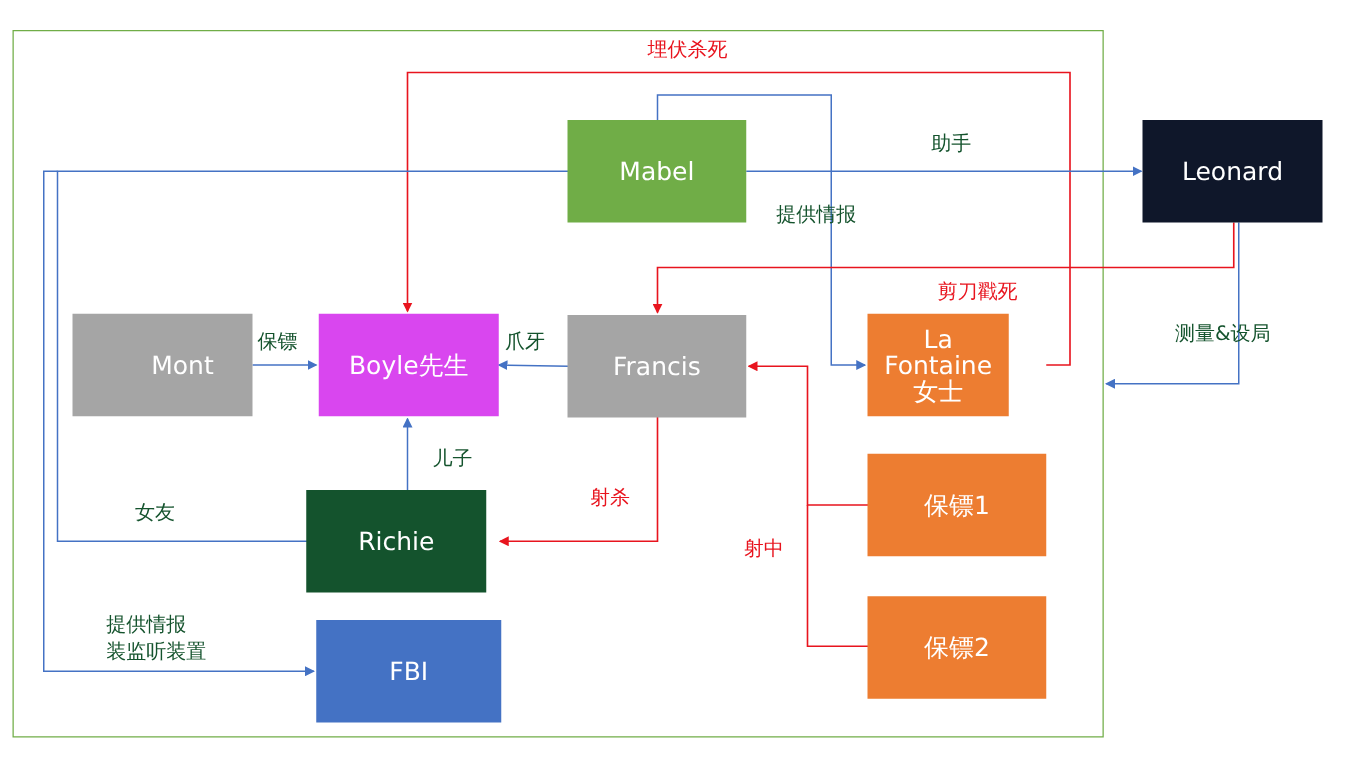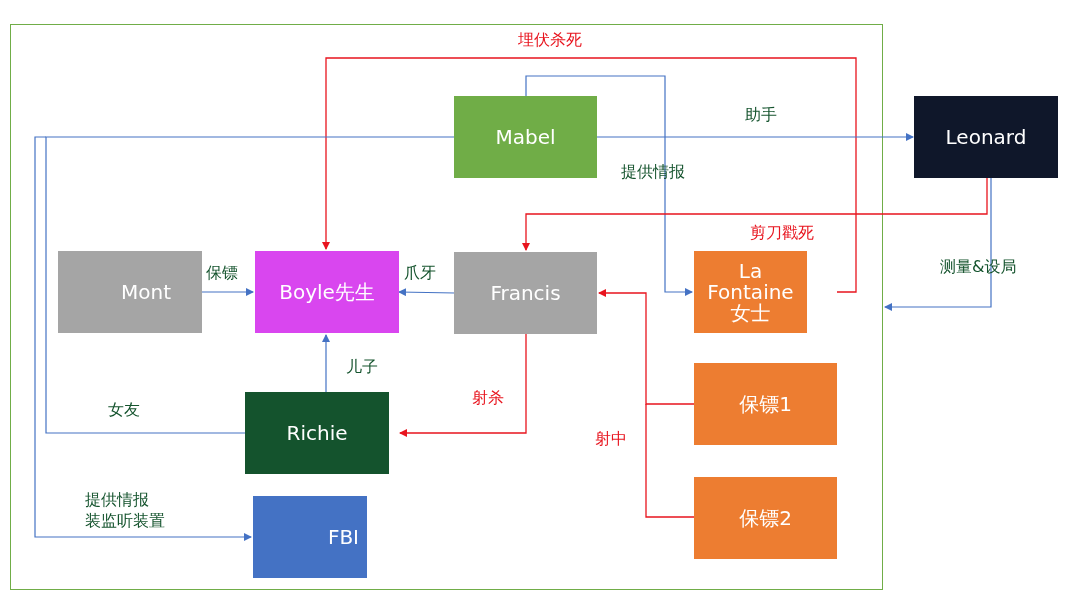--- a/index.html
+++ b/index.html
@@ -76,21 +76,21 @@
 </div>
 <div class="node" style="left:245px;top:392px;width:144px;height:82px;background:#14532d;">
   <span>Richie</span>
 </div>
 <div class="node" style="left:694px;top:363px;width:143px;height:82px;background:#ed7d31;">
   <span>保镖1</span>
 </div>
 <div class="node" style="left:694px;top:477px;width:143px;height:82px;background:#ed7d31;justify-content:center;">
   <span>保镖2</span>
 </div>
-<div class="node" style="left:253px;top:496px;width:114px;height:82px;background:#4472c4;justify-content:flex-end;">
+<div class="node" style="left:253px;top:496px;width:148px;height:82px;background:#4472c4;">
   <span>FBI</span>
 </div>
 
 <div class="lbl red" style="left:518px;top:30px;">埋伏杀死</div>
 <div class="lbl blue" style="left:745px;top:105px;">助手</div>
 <div class="lbl blue" style="left:621px;top:162px;">提供情报</div>
 <div class="lbl red" style="left:750px;top:183px;margin-top:40px;">剪刀戳死</div>
 <div class="lbl blue" style="left:940px;top:257px;">测量&amp;设局</div>
 <div class="lbl blue" style="left:206px;top:263px;">保镖</div>
 <div class="lbl blue" style="left:404px;top:263px;">爪牙</div>

